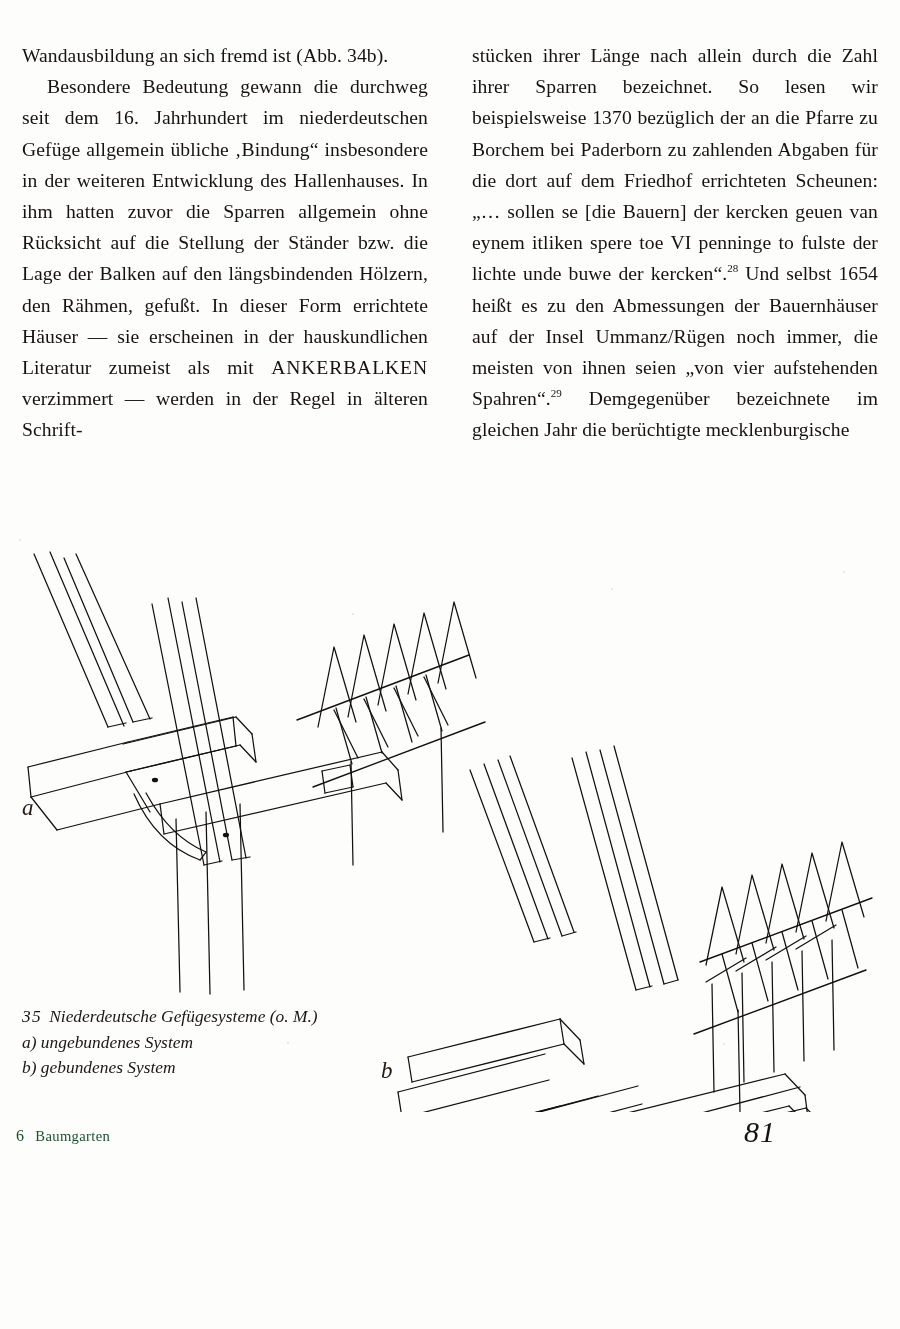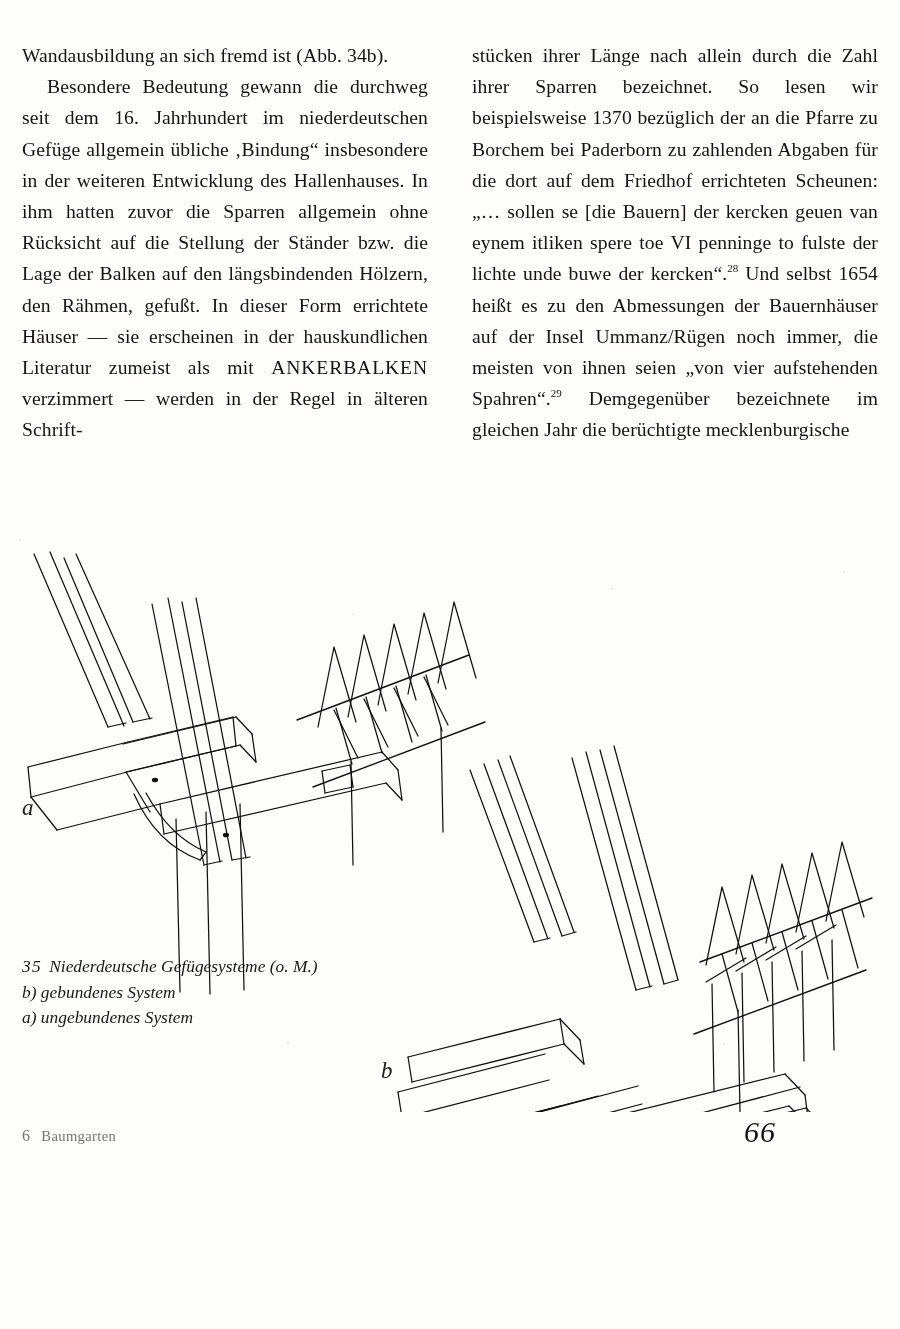--- a/index.html
+++ b/index.html
@@ -54,38 +54,38 @@
     font-style:italic;
     font-size:23px;
     color:#201c16;
   }
   #fig-letter-a { left:22px; top:795px; }
   #fig-letter-b { left:381px; top:1058px; }
 
   
   .caption {
     position:absolute;
-    left:22px; top:954px;
+    left:22px; top:1004px;
     width:420px;
     font-family:"Liberation Serif", serif;
     font-style:italic;
     font-size:17.4px;
     line-height:25.6px;
     color:#1a1713;
   }
   .caption .num { margin-right:7px; letter-spacing:1.4px; }
   .caption .ln { white-space:nowrap; }
 
   
   .footer-left {
     position:absolute;
-    left:22px; top:1127px;
+    left:16px; top:1127px;
     font-size:14.6px;
     letter-spacing:0.35px;
-    color:#737373;
+    color:#14532d;
   }
   .footer-left .sig { margin-right:11px; font-size:16px; }
   .folio {
     position:absolute;
     right:124px; top:1115px;
     font-family:"Liberation Serif", serif;
     font-style:italic;
     font-size:30px;
     letter-spacing:1px;
     color:#16130f;
@@ -307,27 +307,27 @@
         </g>
       </g>
     </svg>
   </div>
 
   <div class="fig-letter" id="fig-letter-a">a</div>
   <div class="fig-letter" id="fig-letter-b">b</div>
 
   <div class="caption">
     <div class="ln"><span class="num">35</span><span>Niederdeutsche Gefügesysteme (o. M.)</span></div>
+    <div class="ln"><span>a)</span>&nbsp;<span>ungebundenes System</span></div>
     <div class="ln"><span>b)</span>&nbsp;<span>gebundenes System</span></div>
-    <div class="ln"><span>a)</span>&nbsp;<span>ungebundenes System</span></div>
   </div>
 
   <div class="footer-left"><span class="sig">6</span><span>Baumgarten</span></div>
 
-  <div class="folio">66</div>
+  <div class="folio">81</div>
 
   <div class="speck" style="left:19px;top:539px;width:2px;height:2px;"></div>
   <div class="speck" style="left:352px;top:613px;width:2px;height:2px;"></div>
   <div class="speck" style="left:843px;top:571px;width:2px;height:2px;"></div>
   <div class="speck" style="left:611px;top:588px;width:2px;height:2px;"></div>
   <div class="speck" style="left:287px;top:1042px;width:2px;height:2px;"></div>
   <div class="speck" style="left:723px;top:1043px;width:2px;height:2px;"></div>
 </div>
 
 </body></html>

